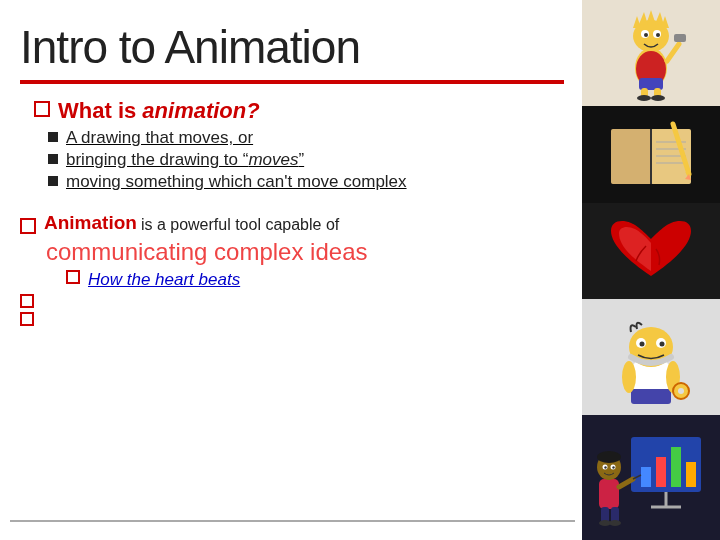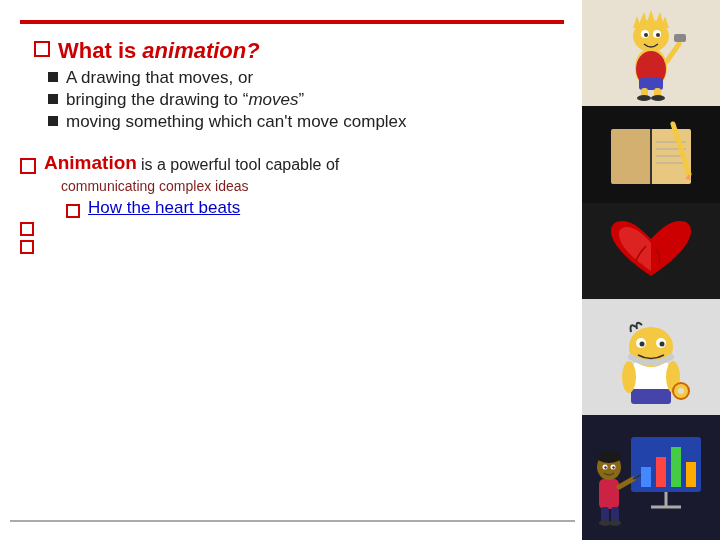--- a/index.html
+++ b/index.html
@@ -73,20 +73,21 @@
       font-weight: bold;
     }
 
     .bullet-main .label em {
       font-style: italic;
     }
 
     .sub-bullets {
       margin-left: 28px;
       margin-bottom: 6px;
+      text-decoration: underline;
     }
 
     .sub-bullet {
       display: flex;
       align-items: flex-start;
       font-size: 17px;
       color: #222;
       margin-bottom: 2px;
     }
 
@@ -130,34 +131,35 @@
       font-size: 19px;
       margin-right: 4px;
     }
 
     .animation-rest {
       font-size: 16px;
       color: #222;
     }
 
     .animation-line2 {
-      margin-left: 41px;
-      font-size: 14px;
-      color: #7f1d1d;
+      margin-left: 26px;
+      font-size: 24px;
+      color: #ef4444;
     }
 
     .heart-link-row {
       margin-left: 46px;
       margin-top: 4px;
       margin-bottom: 4px;
     }
 
     .heart-link-inner {
       display: flex;
-      align-items: flex-end;
+      align-items: flex-start;
+      font-style: italic;
     }
 
     .heart-checkbox {
       display: inline-block;
       width: 14px;
       height: 14px;
       border: 2px solid #cc0000;
       margin-right: 8px;
       flex-shrink: 0;
     }
@@ -249,20 +251,21 @@
       background: #1a1a1a;
     }
   </style>
 </head>
 <body>
 
 <div class="slide">
 
   <div class="main-content">
 
+    <h1 class="title">Intro to Animation</h1>
 
     <div class="red-divider"></div>
 
     <div class="section">
       <div class="bullet-main">
         <span class="checkbox"></span>
         <span class="label">
           <span>What is </span><em>animation?</em>
         </span>
       </div>

